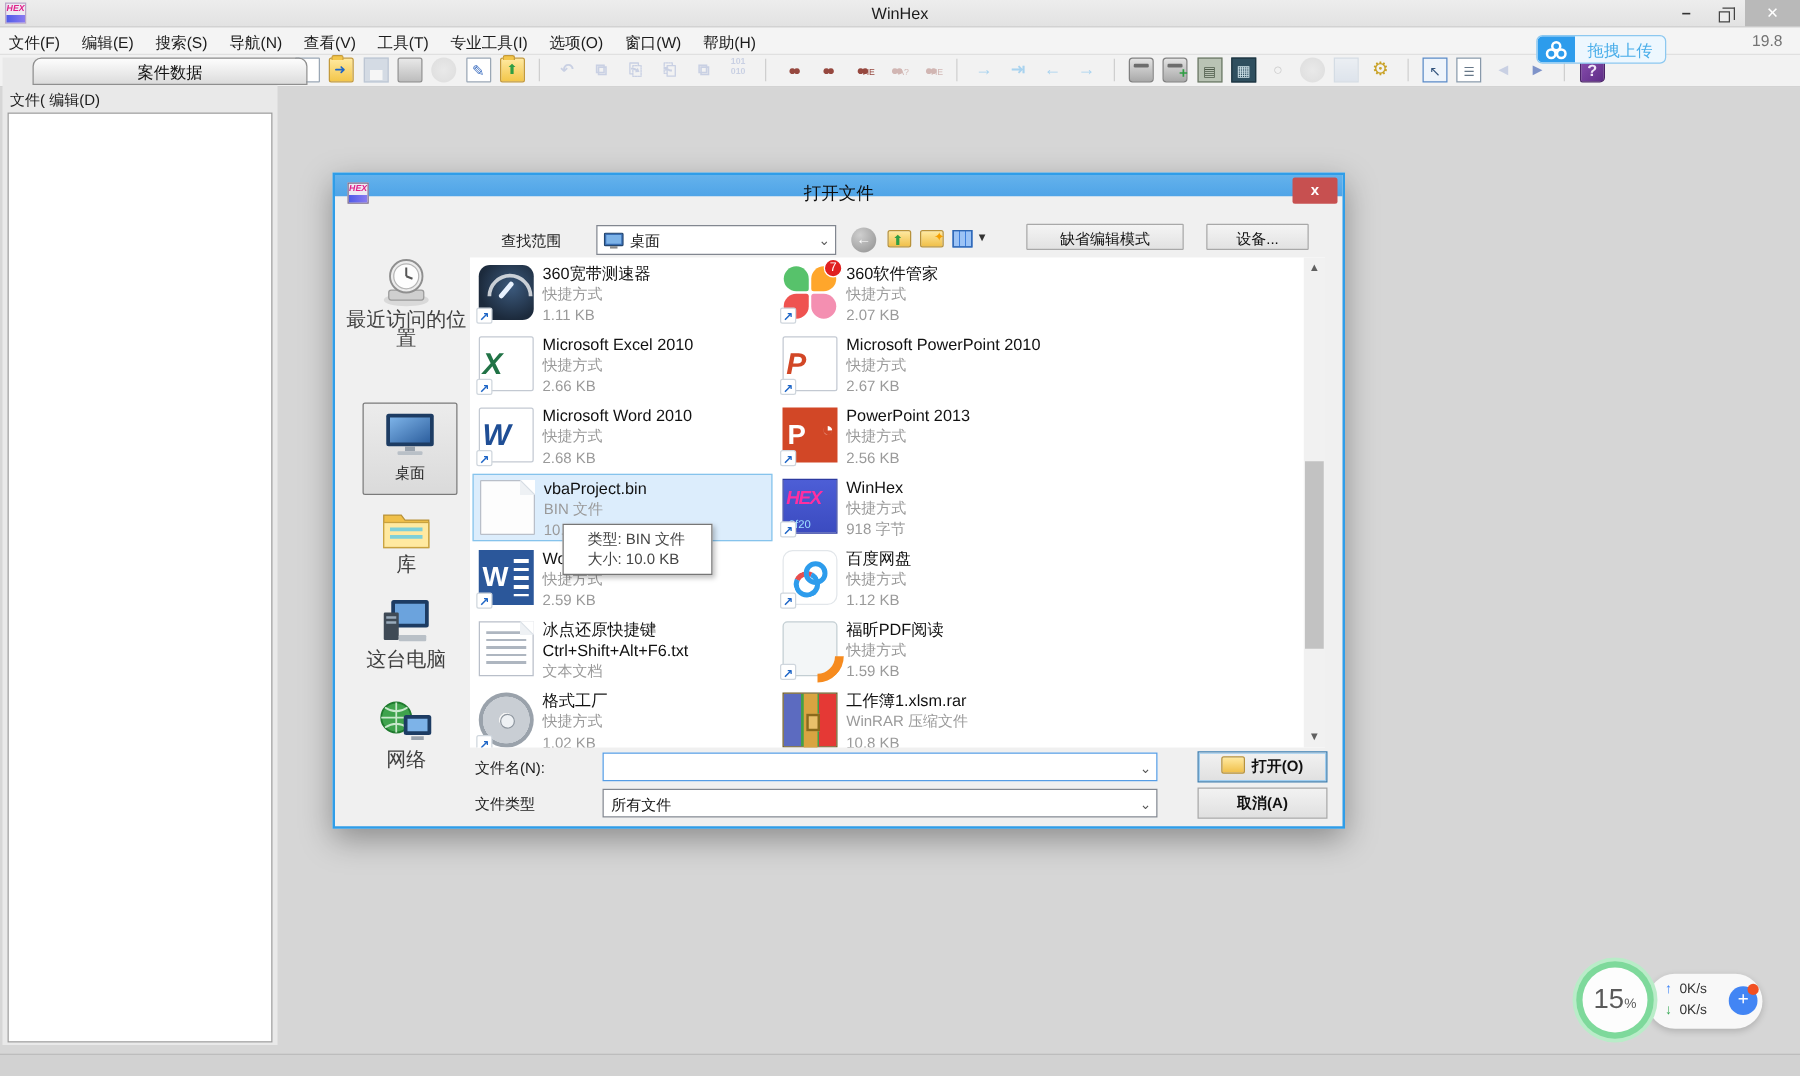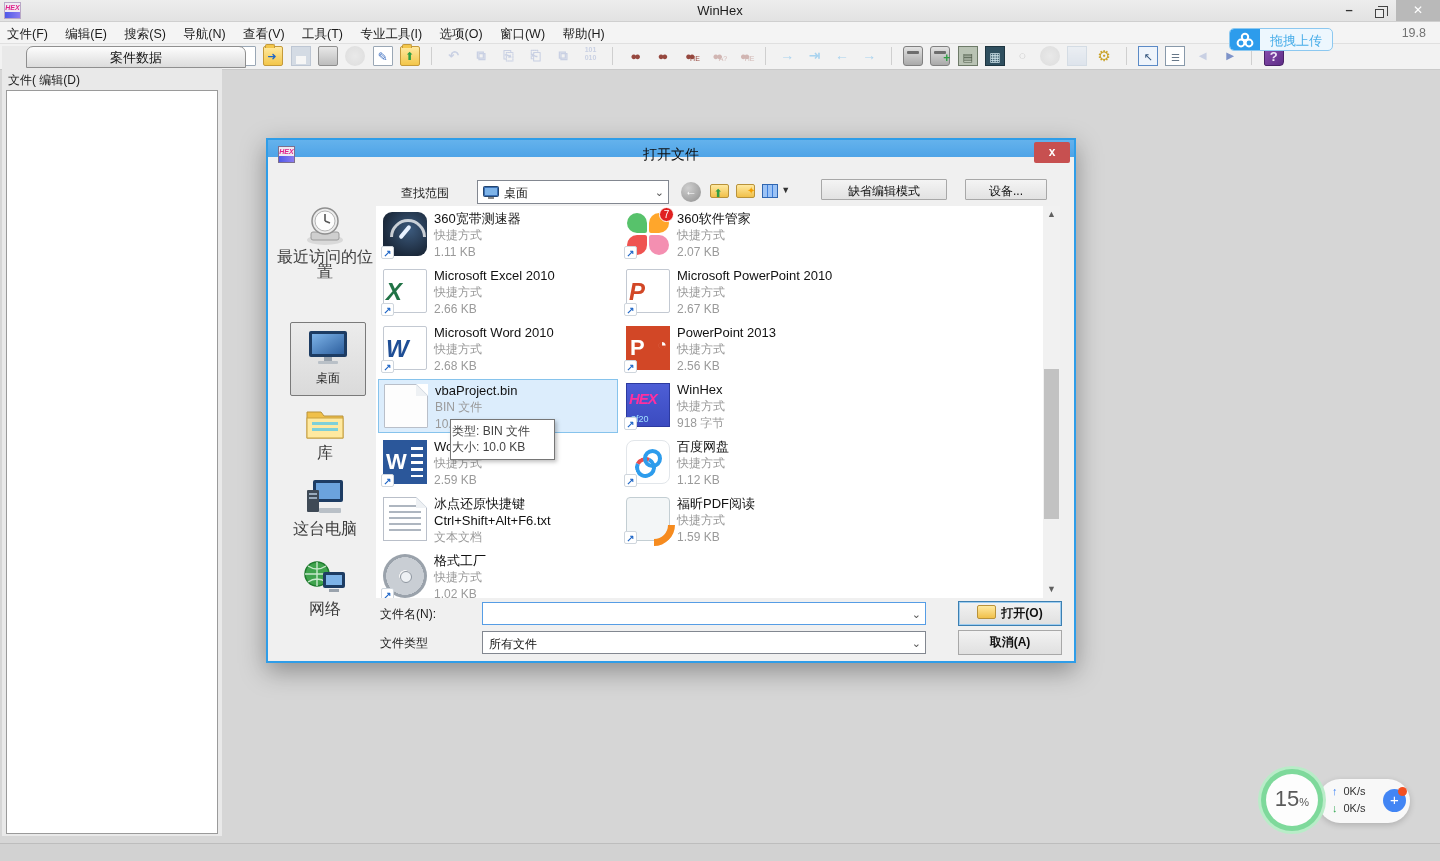--- a/index.html
+++ b/index.html
@@ -160,21 +160,21 @@
   .ic-baidupan { background:#fff; border:1px solid #e2e6ea; border-radius:8px; }
   .ic-baidupan::before { content:""; position:absolute; left:8px; top:16px; width:13px; height:13px; border:4px solid #2d9cec; border-radius:50%; transform:rotate(-20deg); border-top-color:#e84d4d; }
   .ic-baidupan::after { content:""; position:absolute; right:7px; top:8px; width:11px; height:11px; border:4px solid #2d9cec; border-radius:50%; }
   .ic-foxit { background:#f3f6f7; border:1px solid #c3ced3; border-radius:4px; }
   .ic-foxit::before { content:""; position:absolute; left:6px; top:6px; width:28px; height:28px; border-radius:50%; border:7px solid transparent; border-right-color:#f68b1f; transform:rotate(45deg); }
   .ic-winrar { background:linear-gradient(90deg,#5c6bc0 0 14px,#43a047 14px 28px,#e53935 28px 44px); border:1px solid #6d5a24; }
   .ic-winrar::before { content:""; position:absolute; left:16px; top:0; width:11px; height:44px; background:#d9a441; }
   .ic-winrar::after { content:""; position:absolute; left:18px; top:16px; width:7px; height:10px; border:2px solid #8a6a1c; background:#e8c06a; }
 
   
-  .tooltip { position:absolute; left:182px; top:279px; width:105px; height:41px; background:#fff; border:1px solid #767676; box-shadow:2px 2px 4px rgba(0,0,0,.25); padding:3px 1px; z-index:30; }
+  .tooltip { position:absolute; left:182px; top:279px; width:120px; height:41px; background:#fff; border:1px solid #767676; box-shadow:2px 2px 4px rgba(0,0,0,.25); padding:3px 19px; z-index:30; }
   .tooltip div { font-size:12px; color:#444; line-height:16px; white-space:nowrap; }
 
   
   .fl-scroll { position:absolute; left:667px; top:0; width:17px; height:392px; background:#f1f1f1; }
   .fl-up, .fl-down { position:absolute; left:0; width:17px; height:17px; color:#606060; font-size:9px; text-align:center; line-height:16px; }
   .fl-up { top:0; } .fl-down { bottom:0; }
   .fl-thumb { position:absolute; left:1px; top:163px; width:15px; height:150px; background:#c2c2c2; }
 
   
   .fld-label { position:absolute; left:112px; font-size:12px; color:#1b1b1b; }
@@ -524,20 +524,30 @@
           <div class="fi-ic">
               <div class="icx ic-foxit"></div>
               <span class="sc"></span>
             </div>
           <div class="fi-text">
               <div class="fi-name">福昕PDF阅读</div>
               <div class="fi-sub">快捷方式</div>
               <div class="fi-sub">1.59 KB</div>
             </div>
         </div>
+        <div class="file-item" style="left:245px;top:344px;">
+          <div class="fi-ic">
+              <div class="icx ic-winrar"></div>
+            </div>
+          <div class="fi-text">
+              <div class="fi-name">工作簿1.xlsm.rar</div>
+              <div class="fi-sub">WinRAR 压缩文件</div>
+              <div class="fi-sub">10.8 KB</div>
+            </div>
+        </div>
 
       </div>
 
       <div class="fl-scroll">
         <div class="fl-up">▲</div>
         <div class="fl-thumb"></div>
         <div class="fl-down">▼</div>
       </div>
     </div>
 

